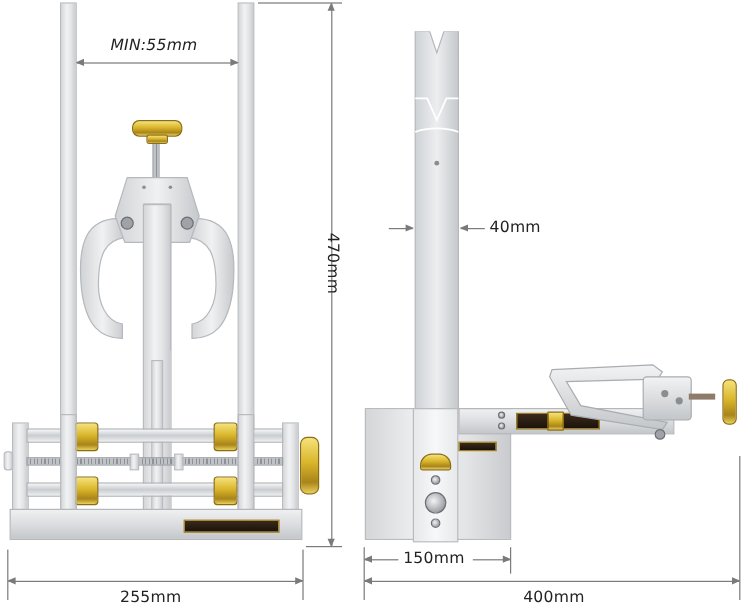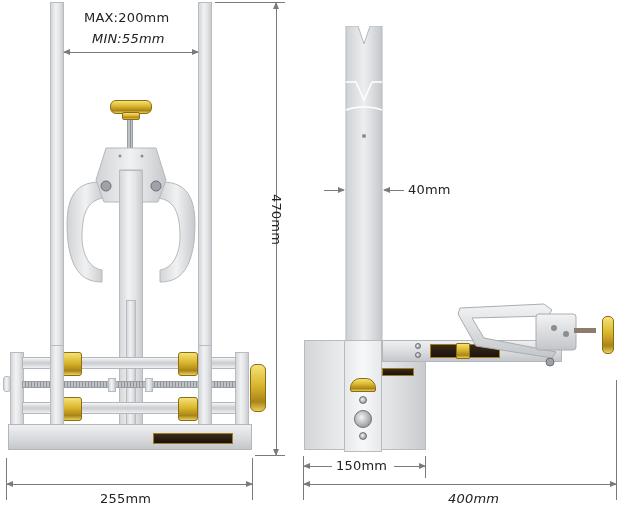--- a/index.html
+++ b/index.html
@@ -75,21 +75,20 @@
 
   <div class="abs alu" style="left:108px;top:378px;width:8px;height:14px;"></div>
   <div class="abs alu" style="left:145px;top:378px;width:8px;height:14px;"></div>
   <div class="abs alu" style="left:3px;top:376px;width:8px;height:16px;border-radius:3px;"></div>
 
   <div class="abs brass" style="left:250px;top:364px;width:16px;height:48px;border-radius:6px;"></div>
 
   <div class="abs alu-h" style="left:8px;top:424px;width:244px;height:26px;"></div>
   <div class="abs scale" style="left:153px;top:433px;width:80px;height:11px;"></div>
 
-  <div class="label" style="left:84px;top:10px;">MAX:200mm</div>
   <div class="label" style="left:92px;top:31px;font-style:italic;">MIN:55mm</div>
   <div class="hline arrow-l arrow-r" style="left:64px;top:52px;width:134px;"></div>
 
   <div class="hline" style="left:215px;top:2px;width:70px;"></div>
   <div class="hline" style="left:255px;top:455px;width:30px;"></div>
   <div class="vline arrow-u arrow-d" style="left:276px;top:3px;height:452px;"></div>
   <div class="label" style="left:251px;top:212px;transform:rotate(90deg);transform-origin:center;">470mm</div>
 
   <div class="vline" style="left:6px;top:458px;height:42px;"></div>
   <div class="vline" style="left:252px;top:458px;height:42px;"></div>
@@ -148,14 +147,14 @@
   <div class="abs brass" style="left:302px;top:316px;width:12px;height:38px;border-radius:5px;"></div>
 
   <div class="vline" style="left:3px;top:456px;height:44px;"></div>
   <div class="vline" style="left:125px;top:456px;height:22px;"></div>
   <div class="hline arrow-l" style="left:4px;top:466px;width:28px;"></div>
   <div class="label" style="left:36px;top:458px;">150mm</div>
   <div class="hline arrow-r" style="left:94px;top:466px;width:31px;"></div>
 
   <div class="vline" style="left:316px;top:380px;height:120px;"></div>
   <div class="hline arrow-l arrow-r" style="left:4px;top:484px;width:312px;"></div>
-  <div class="label" style="left:148px;top:491px;font-style:italic;">400mm</div>
+  <div class="label" style="left:136px;top:491px;">400mm</div>
 </div>
 
 </body></html>

